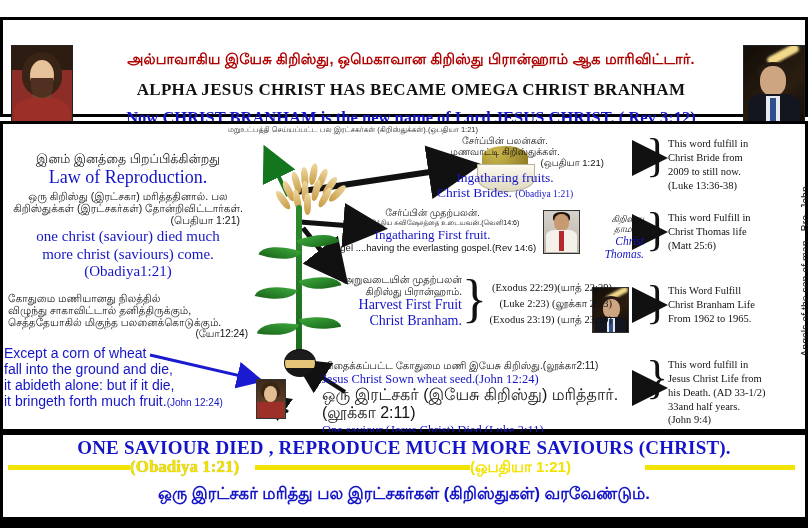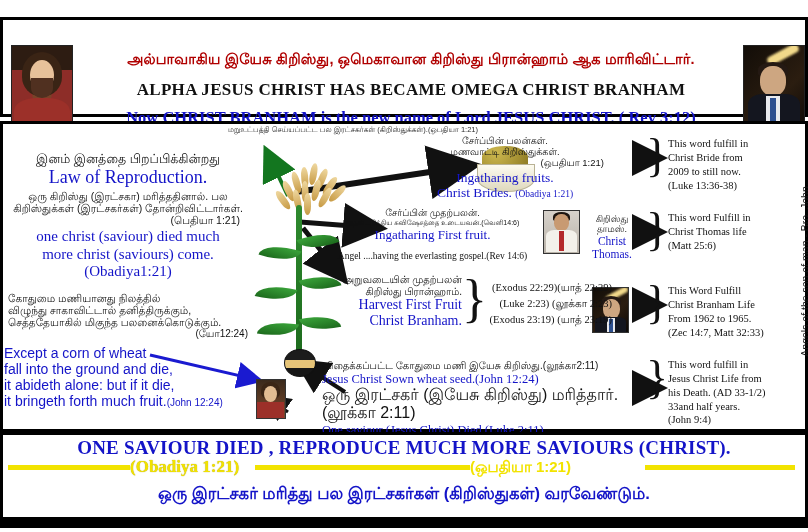--- a/index.html
+++ b/index.html
@@ -73,21 +73,21 @@
 
   .jes2-bg{position:absolute;inset:0;background:linear-gradient(#3a2a1c,#7b4a2c);}
   .jes2-face{position:absolute;left:7px;top:6px;width:13px;height:16px;border-radius:50%;background:#e2bd93;}
   .jes2-hair{position:absolute;left:4px;top:2px;width:19px;height:17px;border-radius:50% 50% 36% 36%;background:#3b2616;}
   .jes2-robe{position:absolute;left:0;top:22px;width:27px;height:16px;background:#9c3029;}
 
   
   .tam{font-family:"Liberation Sans",sans-serif;color:#111;}
   .blue{color:#1414c8;}
   .green{color:#13761f;}
-  .blk-serif{font-family:Liberation Serif, serif;color:#111;margin-top:8px;}
+  .blk-serif{font-family:Liberation Sans, sans-serif;color:#111;}
   .tb{position:absolute;line-height:1.15;}
 
   
   .brace{position:absolute;font-size:46px;color:#111;font-family:"Liberation Serif",serif;line-height:.95;}
   .note{position:absolute;font-family:"Liberation Serif",serif;font-size:10.5px;color:#111;line-height:1.32;}
 
   
   svg.arrows{position:absolute;left:0;top:0;width:808px;height:532px;pointer-events:none;}
 
   
@@ -274,21 +274,21 @@
     <div>2009 to still now.</div>
     <div>(Luke 13:36-38)</div>
   </div>
 
   <div class="tb" style="left:320px;top:208px;width:225px;text-align:center;">
     <div class="tam" style="font-size:9.5px;">சேர்ப்பின் முதற்பலன்.</div>
     <div class="tam" style="font-size:7px;">தூதன்...நித்திய சுவிஷேசத்தை உடையவன்.(வெளி14:6)</div>
     <div class="blue" style="font-size:13px;margin-top:1px;">Ingatharing  First fruit.</div>
     <div class="blk-serif" style="font-size:9.5px;">Angel ....having the everlasting gospel.(Rev 14:6)</div>
   </div>
-  <div class="tb" style="left:580px;top:214px;width:64px;text-align:center;">
+  <div class="tb" style="left:580px;top:214px;width:64px;text-align:right;font-style:italic;">
     <div class="tam" style="font-size:9px;">கிறிஸ்து தாமஸ்.</div>
     <div class="blue" style="font-size:11.5px;">Christ Thomas.</div>
   </div>
 
   <div class="brace" style="left:646px;top:208px;">}</div>
   <div class="note" style="left:668px;top:211px;width:124px;">
     <div>This word Fulfill in</div>
     <div>Christ Thomas life</div>
     <div>(Matt 25:6)</div>
   </div>
@@ -304,21 +304,20 @@
     <div>(Exodus 22:29)(யாத்  22:29)</div>
     <div>(Luke 2:23) (லூக்கா  2:23)</div>
     <div>(Exodus 23:19) (யாத்  23:19)</div>
   </div>
 
   <div class="brace" style="left:646px;top:281px;">}</div>
   <div class="note" style="left:668px;top:284px;width:126px;">
     <div>This Word Fulfill</div>
     <div>Christ Branham Life</div>
     <div>From 1962 to 1965.</div>
-    <div>(Zec 14:7, Matt 32:33)</div>
   </div>
 
   <div class="tb" style="left:322px;top:360px;width:318px;text-align:left;">
     <div class="tam" style="font-size:10px;">விதைக்கப்பட்ட கோதுமை மணி இயேசு கிறிஸ்து.(லூக்கா2:11)</div>
     <div class="blue" style="font-size:12.5px;">Jesus Christ Sown wheat seed.(John 12:24)</div>
     <div class="tam" style="font-size:16px;">ஒரு இரட்சகர் (இயேசு கிறிஸ்து) மரித்தார்.(லூக்கா  2:11)</div>
     <div class="blue" style="font-size:12.5px;">One saviour (Jesus Christ) Died.(Luke 2:11)</div>
   </div>
 
   <div class="brace" style="left:646px;top:356px;">}</div>

